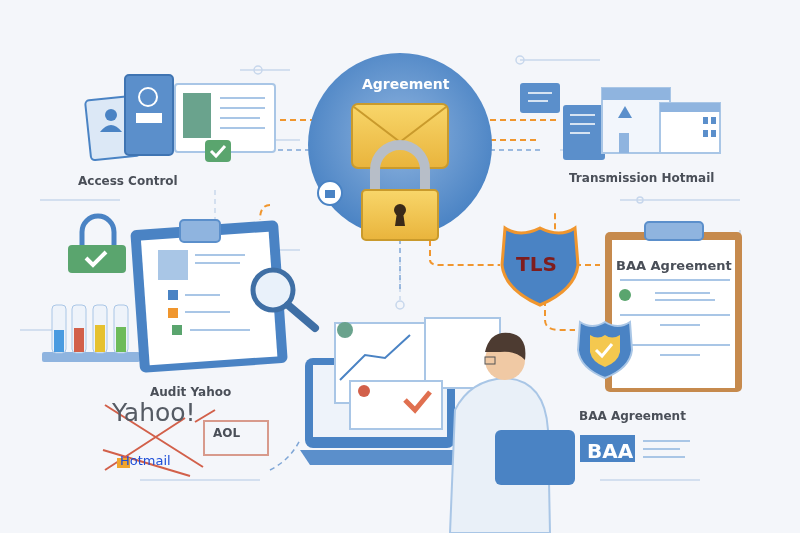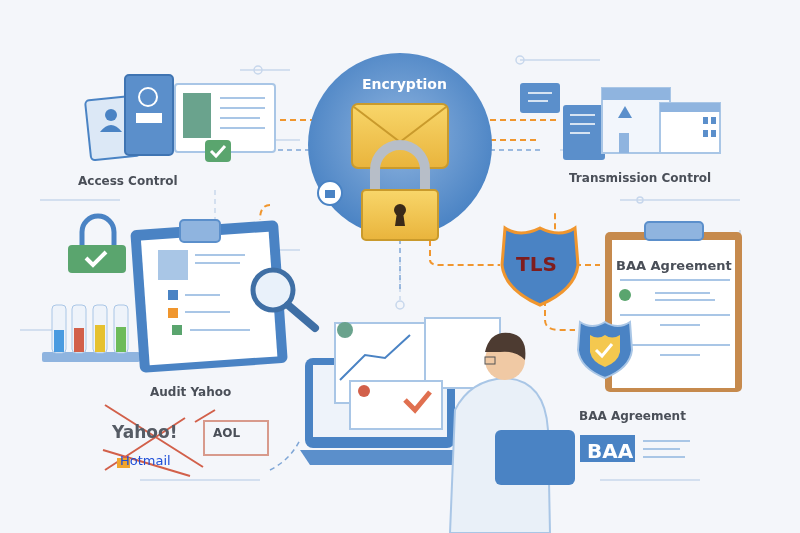--- a/index.html
+++ b/index.html
@@ -164,22 +164,22 @@
     <rect x="495" y="430" width="80" height="55" rx="6" fill="#4a83c4"></rect>
   </g>
 
   <rect x="580" y="435" width="55" height="27" fill="#4a83c4"></rect>
   <g stroke="#a9c6e6" stroke-width="2">
       <path d="M643 441 H690 M643 449 H680 M643 457 H685"></path>
     </g>
 </svg>
 
 <div class="abs label" style="left:78px;top:174px;">Access Control</div>
-<div class="abs label" style="left:362px;top:76px;color:#fff;font-size:14px;">Encryption</div>
-<div class="abs label" style="left:569px;top:171px;">Transmission Control</div>
+<div class="abs label" style="left:362px;top:76px;color:#fff;font-size:14px;">Agreement</div>
+<div class="abs label" style="left:569px;top:171px;">Transmission Hotmail</div>
 <div class="abs label" style="left:516px;top:252px;color:#7f1d1d;font-size:20px;">TLS</div>
 <div class="abs label" style="left:616px;top:258px;font-size:13px;">BAA Agreement</div>
 <div class="abs label" style="left:150px;top:385px;">Audit Yahoo</div>
-<div class="abs label" style="left:112px;top:422px;font-size:17px;font-weight:bold;color:#555b64;">Yahoo!</div>
+<div class="abs label" style="left:112px;top:398px;font-size:25px;font-weight:normal;color:#555b64;">Yahoo!</div>
 <div class="abs label" style="left:120px;top:453px;font-size:13px;font-weight:normal;color:#1d4ed8;">Hotmail</div>
 <div class="abs label" style="left:213px;top:426px;font-size:12px;">AOL</div>
 <div class="abs label" style="left:579px;top:409px;">BAA Agreement</div>
 <div class="abs label" style="left:587px;top:439px;color:#fff;font-size:20px;">BAA</div>
 
 </body></html>

